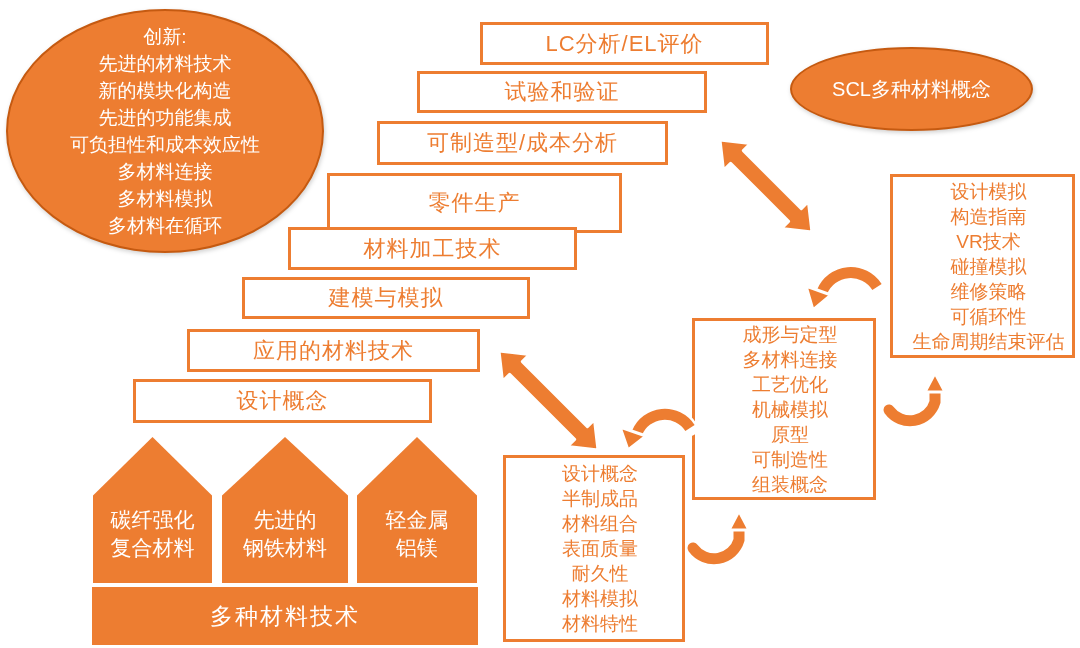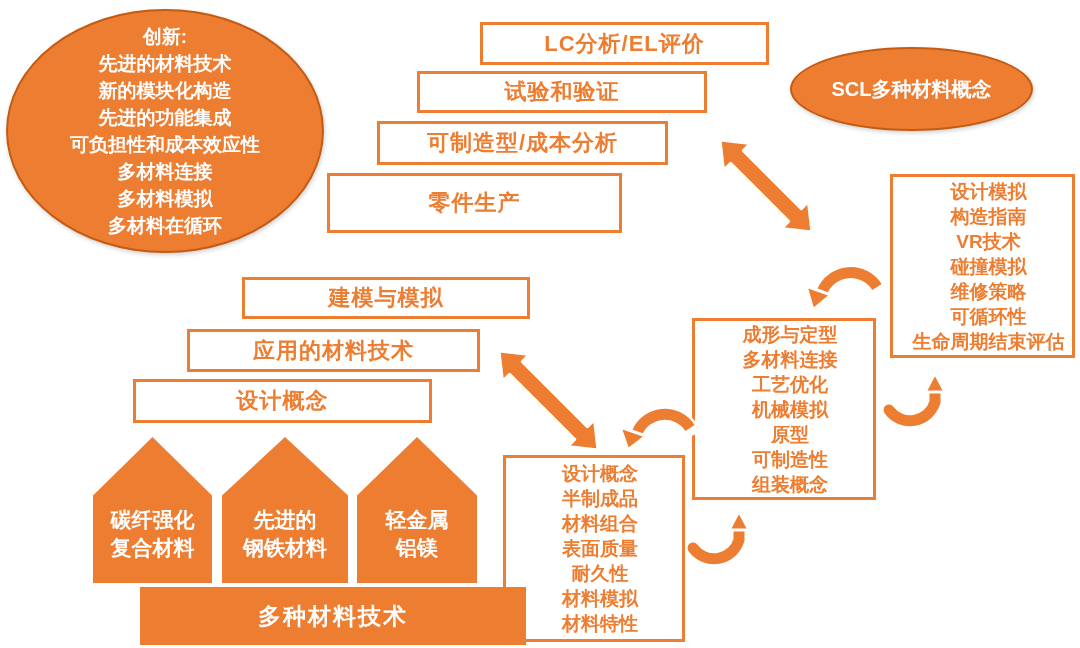--- a/index.html
+++ b/index.html
@@ -1,19 +1,19 @@
 <!DOCTYPE html>
 <html style="--accent: #ED7D31; --accent-dark: #C55A11;"><head>
 <meta charset="utf-8">
 <style>
   :root { --accent:#ED7D31; --accent-dark:#C55A11; }
   html,body { margin:0; padding:0; background:#ffffff; }
   .canvas {
     position:relative; width:1080px; height:648px; background:#ffffff;
-    font-family:"Liberation Sans", sans-serif; font-weight:bold; overflow:hidden;
+    font-family:"Liberation Sans", sans-serif; font-weight:normal; overflow:hidden;
   }
   
   .step {
     position:absolute; box-sizing:border-box; background:#ffffff;
     border:3px solid var(--accent); color:var(--accent);
     display:flex; align-items:center; justify-content:center;
     font-size:22px; letter-spacing:1px; white-space:nowrap;
   }
   #step0 { left:480px; top:22px;  width:289px; height:43px; }
   #step1 { left:417px; top:71px;  width:290px; height:42px; }
@@ -52,21 +52,21 @@
     text-align:center; font-size:21px; padding-top:48px;
   }
   .house .line { line-height:28px; white-space:nowrap; }
   #house0 { left:93px;  top:437px; width:119px; height:146px; }
   #house1 { left:222px; top:437px; width:126px; height:146px; }
   #house2 { left:357px; top:437px; width:120px; height:146px; }
   .base-bar {
     position:absolute; left:92px; top:587px; width:386px; height:58px;
     background:var(--accent); color:#ffffff;
     display:flex; align-items:center; justify-content:center;
-    font-size:23px; letter-spacing:2px;margin-left:48px;
+    font-size:23px; letter-spacing:2px;
   }
   
   #arrows { position:absolute; left:0; top:0; width:1080px; height:648px; pointer-events:none; }
 </style>
 </head>
 <body>
 
 <div class="canvas">
 
   <div class="ellipse" id="innovation">
@@ -81,20 +81,21 @@
   </div>
 
   <div class="ellipse" id="scl">
     <div class="line">SCL多种材料概念</div>
   </div>
 
   <div class="step" id="step0">LC分析/EL评价</div>
   <div class="step" id="step1">试验和验证</div>
   <div class="step" id="step2">可制造型/成本分析</div>
   <div class="step" id="step3">零件生产</div>
+  <div class="step" id="step4">材料加工技术</div>
   <div class="step" id="step5">建模与模拟</div>
   <div class="step" id="step6">应用的材料技术</div>
   <div class="step" id="step7">设计概念</div>
 
   <div class="panel" id="right-panel">
     <div class="line">设计模拟</div>
     <div class="line">构造指南</div>
     <div class="line">VR技术</div>
     <div class="line">碰撞模拟</div>
     <div class="line">维修策略</div>

